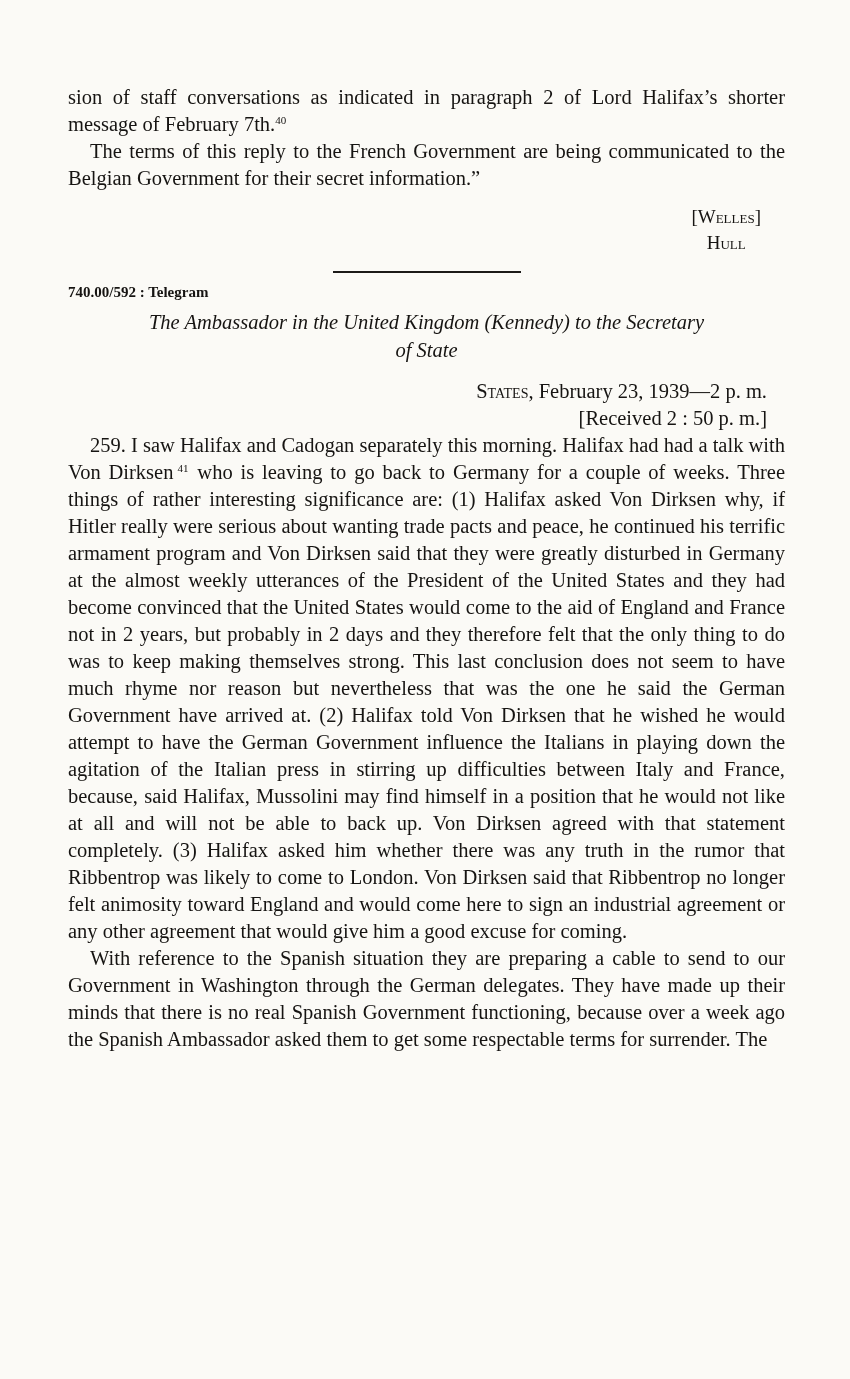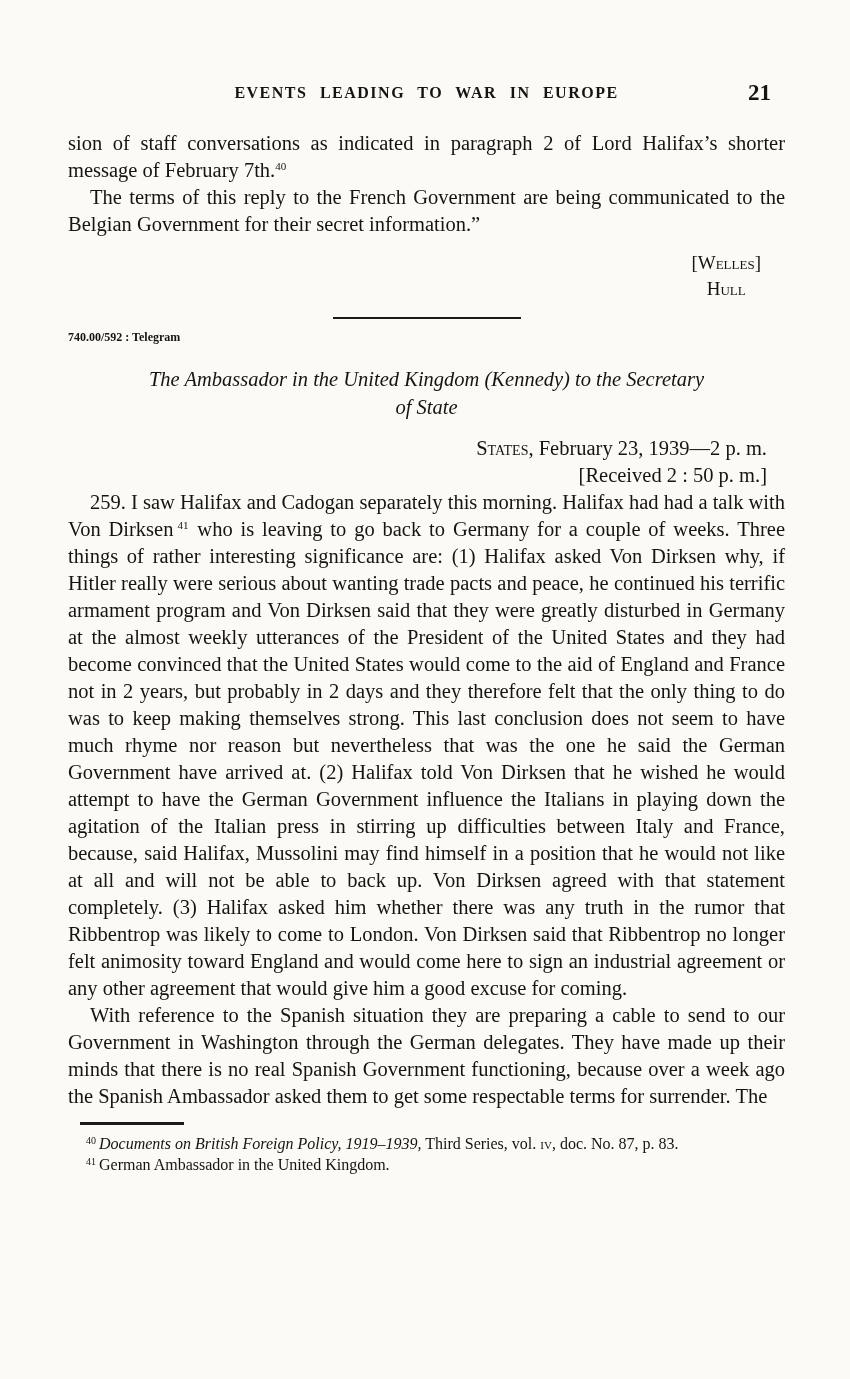--- a/index.html
+++ b/index.html
@@ -61,23 +61,23 @@
     font-size: 19px;
     line-height: 26px;
   }
   .divider {
     width: 188px;
     height: 2px;
     background: #1c1a18;
     margin: 15px auto 11px auto;
   }
   .fileref {
-    font-size: 12px;
+    font-size: 15px;
     font-weight: bold;
-    margin-bottom: 20px;
+    margin-bottom: 7px;
   }
   .doc-title {
     text-align: center;
     font-style: italic;
     font-size: 20.5px;
     line-height: 28px;
     margin-bottom: 14px;
   }
   .dateline, .received {
     text-align: right;
@@ -105,24 +105,20 @@
     font-size: 10px;
     vertical-align: 5px;
     margin-right: 3px;
   }
 </style>
 </head>
 <body>
 
 <div class="page">
 
-  <div class="running-head">
-    <span class="rh-title">EVENTS LEADING TO WAR IN EUROPE</span>
-    <span class="rh-page">21</span>
-  </div>
 
   <p class="body para-noindent"><span>sion of staff conversations as indicated in paragraph 2 of Lord Halifax’s shorter message of February 7th.</span><sup class="fnref">40</sup></p>
 
   <p class="body para-indent">The terms of this reply to the French Government are being communicated to the Belgian Government for their secret information.”</p>
 
   <div class="signature">
     <div class="smallcaps">[Welles]</div>
     <div class="smallcaps">Hull</div>
   </div>
 
@@ -136,19 +132,14 @@
   </div>
 
   <div class="dateline"><span class="smallcaps">States,</span><span> February 23, 1939—2 p. m.</span></div>
 
   <div class="received">[Received 2 : 50 p. m.]</div>
 
   <p class="body para-indent"><span>259.  I saw Halifax and Cadogan separately this morning.  Halifax had had a talk with Von Dirksen</span><sup class="fnref fnref-body">41</sup><span> who is leaving to go back to Germany for a couple of weeks.  Three things of rather interesting significance are: (1) Halifax asked Von Dirksen why, if Hitler really were serious about wanting trade pacts and peace, he continued his terrific armament program and Von Dirksen said that they were greatly disturbed in Germany at the almost weekly utterances of the President of the United States and they had become convinced that the United States would come to the aid of England and France not in 2 years, but probably in 2 days and they therefore felt that the only thing to do was to keep making themselves strong.  This last conclusion does not seem to have much rhyme nor reason but nevertheless that was the one he said the German Government have arrived at.  (2) Halifax told Von Dirksen that he wished he would attempt to have the German Government influence the Italians in playing down the agitation of the Italian press in stirring up difficulties between Italy and France, because, said Halifax, Mussolini may find himself in a position that he would not like at all and will not be able to back up.  Von Dirksen agreed with that statement completely.  (3) Halifax asked him whether there was any truth in the rumor that Ribbentrop was likely to come to London.  Von Dirksen said that Ribbentrop no longer felt animosity toward England and would come here to sign an industrial agreement or any other agreement that would give him a good excuse for coming.</span></p>
 
   <p class="body para-indent">With reference to the Spanish situation they are preparing a cable to send to our Government in Washington through the German delegates.  They have made up their minds that there is no real Spanish Government functioning, because over a week ago the Spanish Ambassador asked them to get some respectable terms for surrender.  The</p>
 
-  <div class="footnote-area">
-    <div class="fn-rule"></div>
-    <p class="footnote"><sup class="fnref">40</sup><i>Documents on British Foreign Policy, 1919–1939,</i><span> Third Series, vol. </span><span class="smallcaps">iv</span><span>, doc. No. 87, p. 83.</span></p>
-    <p class="footnote"><sup class="fnref">41</sup><span>German Ambassador in the United Kingdom.</span></p>
-  </div>
 
 </div>
 
 </body></html>

